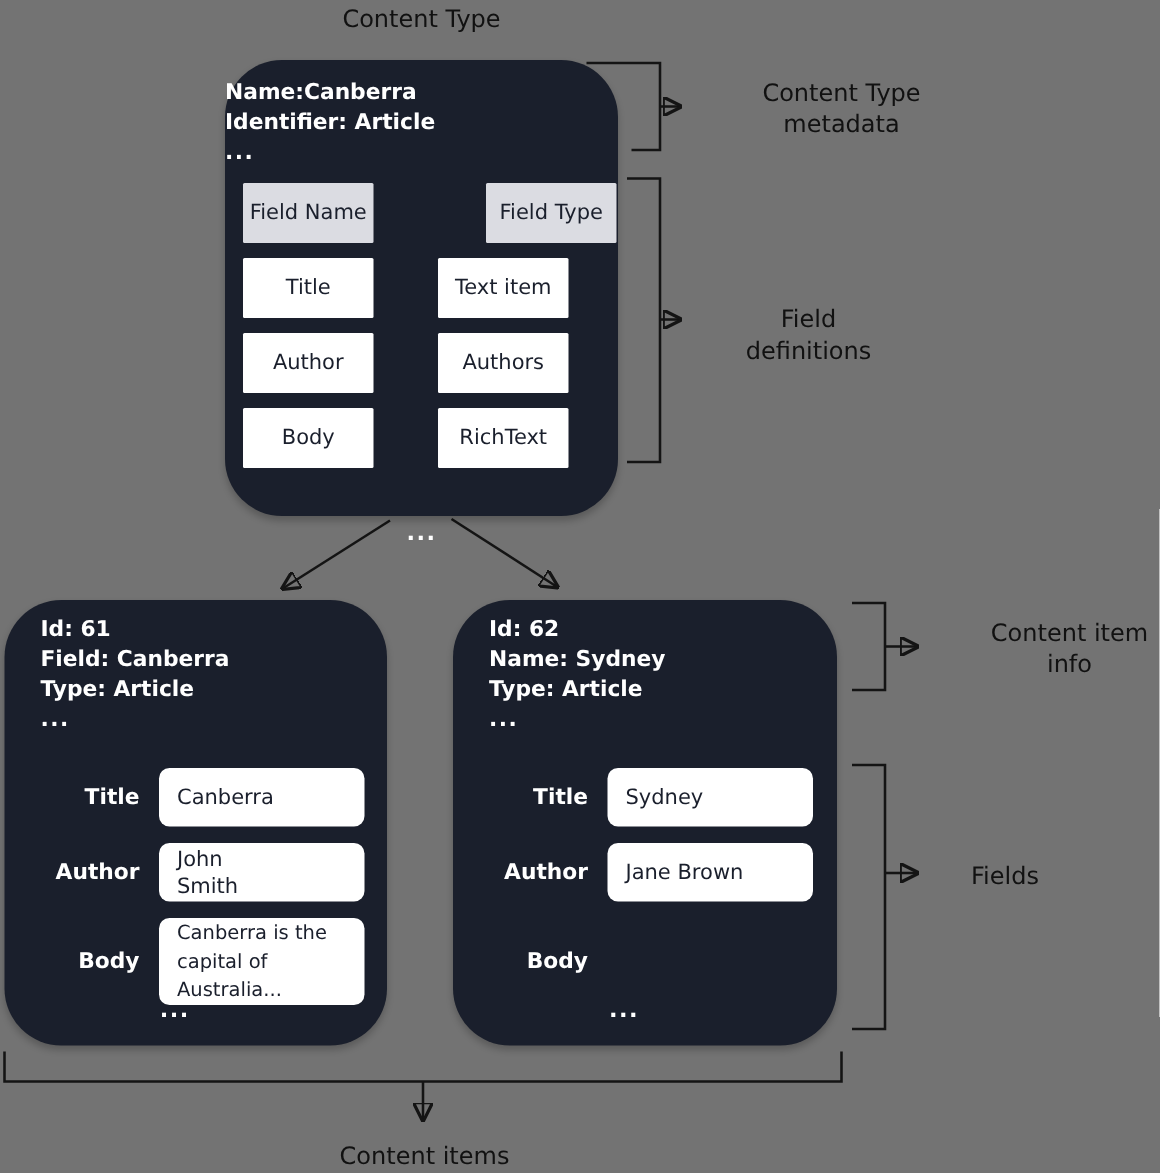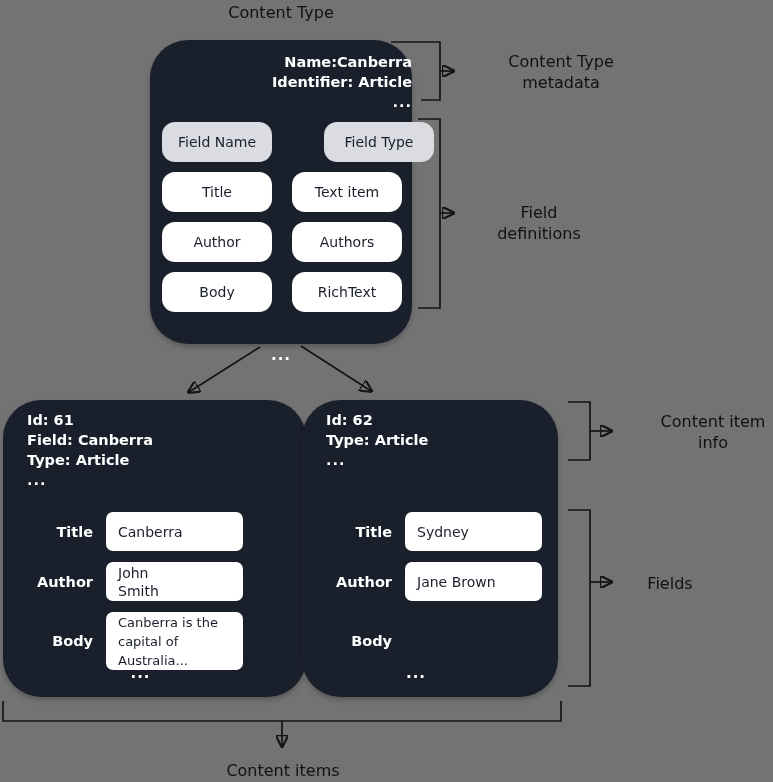--- a/index.html
+++ b/index.html
@@ -9,26 +9,26 @@
     overflow:hidden;
   }
   .annot{
     position:absolute;text-align:center;font-size:16px;line-height:21px;color:#111;
   }
   .darkbox{
     position:absolute;background:#1A1F2C;border-radius:38px;
     box-shadow:0 3px 5px rgba(0,0,0,0.22);
   }
   .ct-header{
-    position:absolute;top:12px;left:0;right:0;text-align:right;color:#ffffff;
+    position:absolute;top:12px;left:0;right:0;text-align:left;color:#ffffff;
     font-weight:bold;font-size:14.5px;line-height:20px;
   }
   .ct-ellipsis{letter-spacing:1px;font-weight:bold;}
   .cell{
-    position:absolute;width:110px;height:40px;background:#ffffff;border-radius:13px;
+    position:absolute;width:87px;height:40px;background:#ffffff;border-radius:1px;
     display:flex;align-items:center;justify-content:center;
     font-size:14px;color:#1A1F2C;
   }
   .cell.hdr{background:#DBDCE2;}
   .ct-footer-dots{
     position:absolute;left:0;right:0;top:306px;text-align:center;color:#ffffff;
     font-weight:bold;font-size:15px;letter-spacing:1px;
   }
   .item-head{
     position:absolute;top:10px;left:24px;right:12px;color:#ffffff;
@@ -96,40 +96,41 @@
 
     <div class="cell" style="left:12px;top:232px;">Body</div>
     <div class="cell" style="left:142px;top:232px;">RichText</div>
 
     <div class="ct-footer-dots">...</div>
   </div>
 
   <div class="annot" style="left:488px;top:51px;width:146px;">Content Type metadata</div>
   <div class="annot" style="left:489px;top:202px;width:100px;text-align:center;">Field definitions</div>
 
-  <div class="darkbox" style="left:3px;top:400px;width:255px;height:297px;padding-left:48px;">
+  <div class="darkbox" style="left:3px;top:400px;width:255px;height:297px;">
     <div class="item-head">
       <div>Id: 61</div>
       <div>Field: Canberra</div>
       <div>Type: Article</div>
       <div class="ct-ellipsis">...</div>
     </div>
     <div class="frow-label" style="top:112px;height:39px;">Title</div>
     <div class="frow-input" style="top:112px;height:39px;">Canberra</div>
     <div class="frow-label" style="top:162px;height:39px;">Author</div>
     <div class="frow-input" style="top:162px;height:39px;">John
 Smith</div>
     <div class="frow-label" style="top:212px;height:58px;">Body</div>
     <div class="frow-input body" style="top:212px;height:58px;">Canberra is the capital of Australia...</div>
     <div class="item-footer-dots">...</div>
   </div>
 
   <div class="darkbox" style="left:302px;top:400px;width:256px;height:297px;">
     <div class="item-head">
       <div>Id: 62</div>
+      <div>Name: Sydney</div>
       <div>Type: Article</div>
       <div class="ct-ellipsis">...</div>
     </div>
     <div class="frow-label" style="top:112px;height:39px;">Title</div>
     <div class="frow-input" style="top:112px;height:39px;">Sydney</div>
     <div class="frow-label" style="top:162px;height:39px;">Author</div>
     <div class="frow-input" style="top:162px;height:39px;">Jane Brown</div>
     <div class="frow-label" style="top:212px;height:58px;">Body</div>
     <div class="item-footer-dots">...</div>
   </div>

